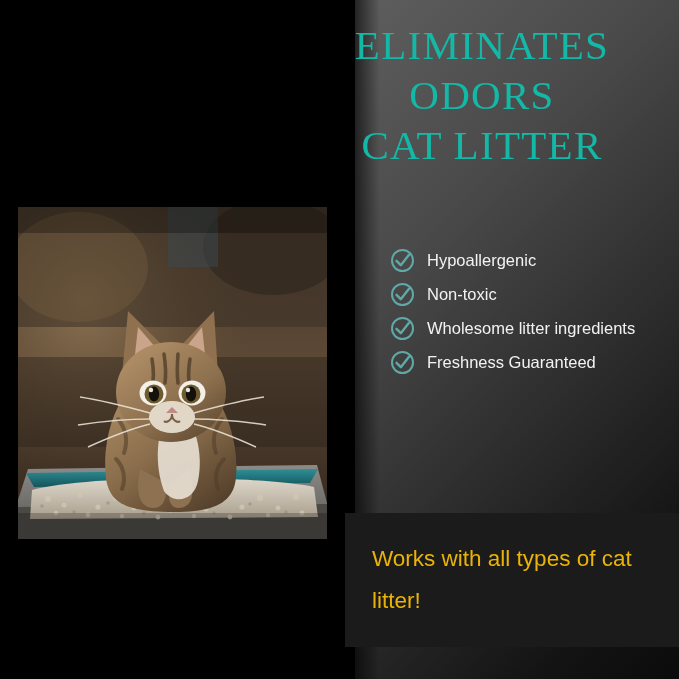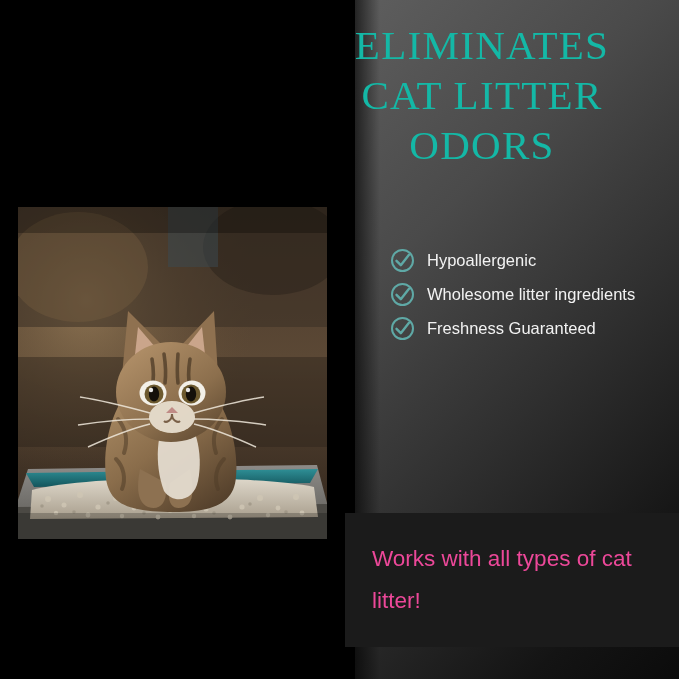--- a/index.html
+++ b/index.html
@@ -97,21 +97,21 @@
     top: 513px;
     width: 334px;
     height: 134px;
     background: #1b1b1b;
   }
   .callout-text {
     position: absolute;
     left: 27px;
     top: 25px;
     width: 290px;
-    color: #ec4899;
+    color: #eab308;
     font-size: 22.5px;
     line-height: 42px;
     font-family: "Liberation Sans", sans-serif;
   }
 
   
   .logo {
     position: absolute;
     left: 32px;
     top: 600px;
@@ -124,22 +124,22 @@
 <body>
 
 <div id="ad">
 
   <div class="bg-left"></div>
   <div class="bg-right"></div>
   <div class="bg-right-soft"></div>
 
   <div class="headline">
     <span class="hl-line">ELIMINATES</span>
+    <span class="hl-line">ODORS</span>
     <span class="hl-line">CAT LITTER</span>
-    <span class="hl-line">ODORS</span>
   </div>
 
   <div class="photo">
     <svg width="309" height="332" viewBox="0 0 309 332" xmlns="http://www.w3.org/2000/svg" aria-hidden="true">
       <defs>
         <linearGradient id="bgRoom" x1="0" y1="0" x2="0" y2="1">
           <stop offset="0%" stop-color="#4a3a2c"></stop>
           <stop offset="45%" stop-color="#5b4835"></stop>
           <stop offset="100%" stop-color="#2f241b"></stop>
         </linearGradient>
@@ -282,20 +282,29 @@
     <div class="bullet">
       <span class="check">
         <svg width="25" height="25" viewBox="0 0 25 25" xmlns="http://www.w3.org/2000/svg">
           <circle cx="12.5" cy="12.5" r="10.5" fill="none" stroke="#5fa9a6" stroke-width="2"></circle>
           <path d="M6.5 12.8 L10.8 17.2 L19 6.8" fill="none" stroke="#5fa9a6" stroke-width="2.4" stroke-linecap="round" stroke-linejoin="round"></path>
         </svg>
       </span>
       <span class="bullet-text">Hypoallergenic</span>
     </div>
 
+    <div class="bullet">
+      <span class="check">
+        <svg width="25" height="25" viewBox="0 0 25 25" xmlns="http://www.w3.org/2000/svg">
+          <circle cx="12.5" cy="12.5" r="10.5" fill="none" stroke="#5fa9a6" stroke-width="2"></circle>
+          <path d="M6.5 12.8 L10.8 17.2 L19 6.8" fill="none" stroke="#5fa9a6" stroke-width="2.4" stroke-linecap="round" stroke-linejoin="round"></path>
+        </svg>
+      </span>
+      <span class="bullet-text">Non-toxic</span>
+    </div>
 
     <div class="bullet">
       <span class="check">
         <svg width="25" height="25" viewBox="0 0 25 25" xmlns="http://www.w3.org/2000/svg">
           <circle cx="12.5" cy="12.5" r="10.5" fill="none" stroke="#5fa9a6" stroke-width="2"></circle>
           <path d="M6.5 12.8 L10.8 17.2 L19 6.8" fill="none" stroke="#5fa9a6" stroke-width="2.4" stroke-linecap="round" stroke-linejoin="round"></path>
         </svg>
       </span>
       <span class="bullet-text">Wholesome litter ingredients</span>
     </div>

